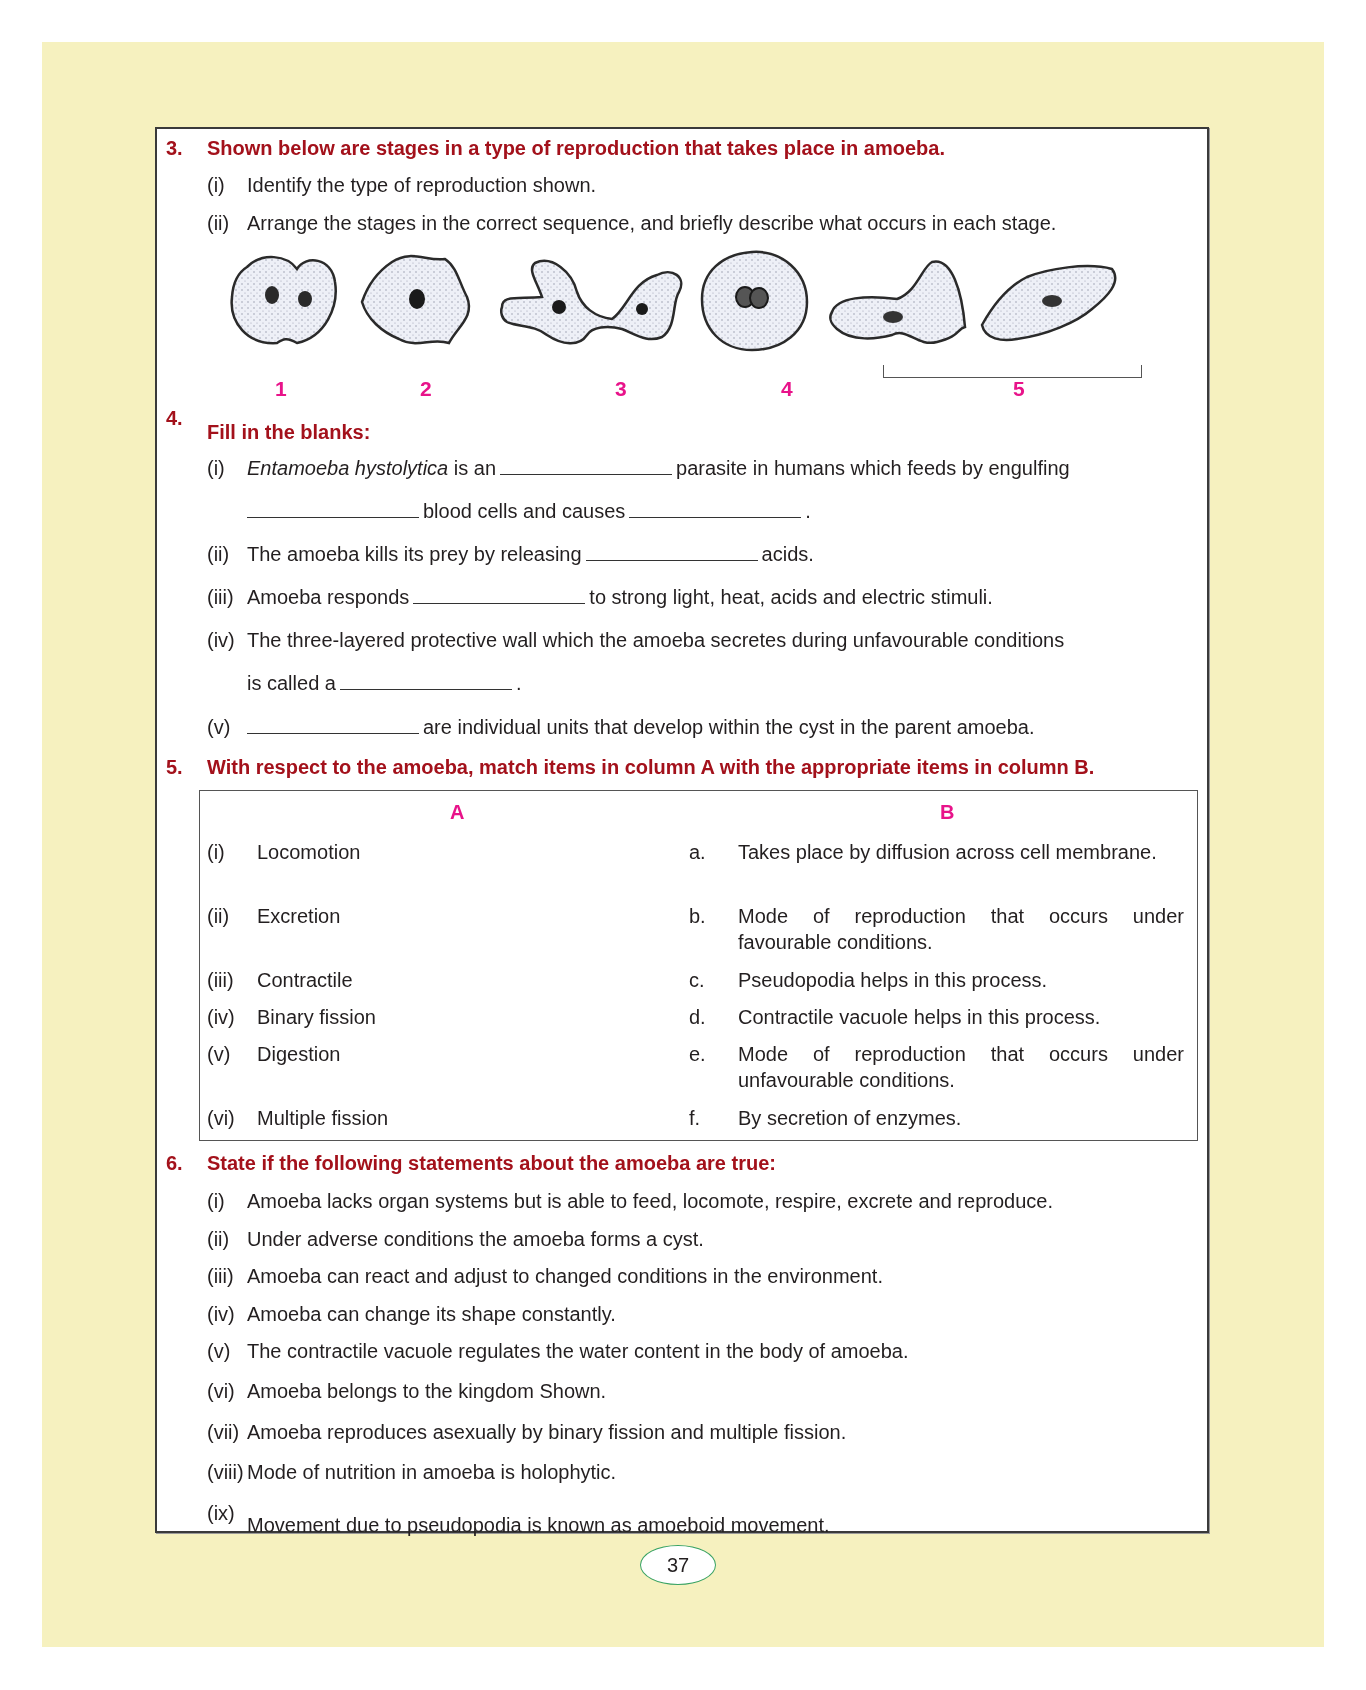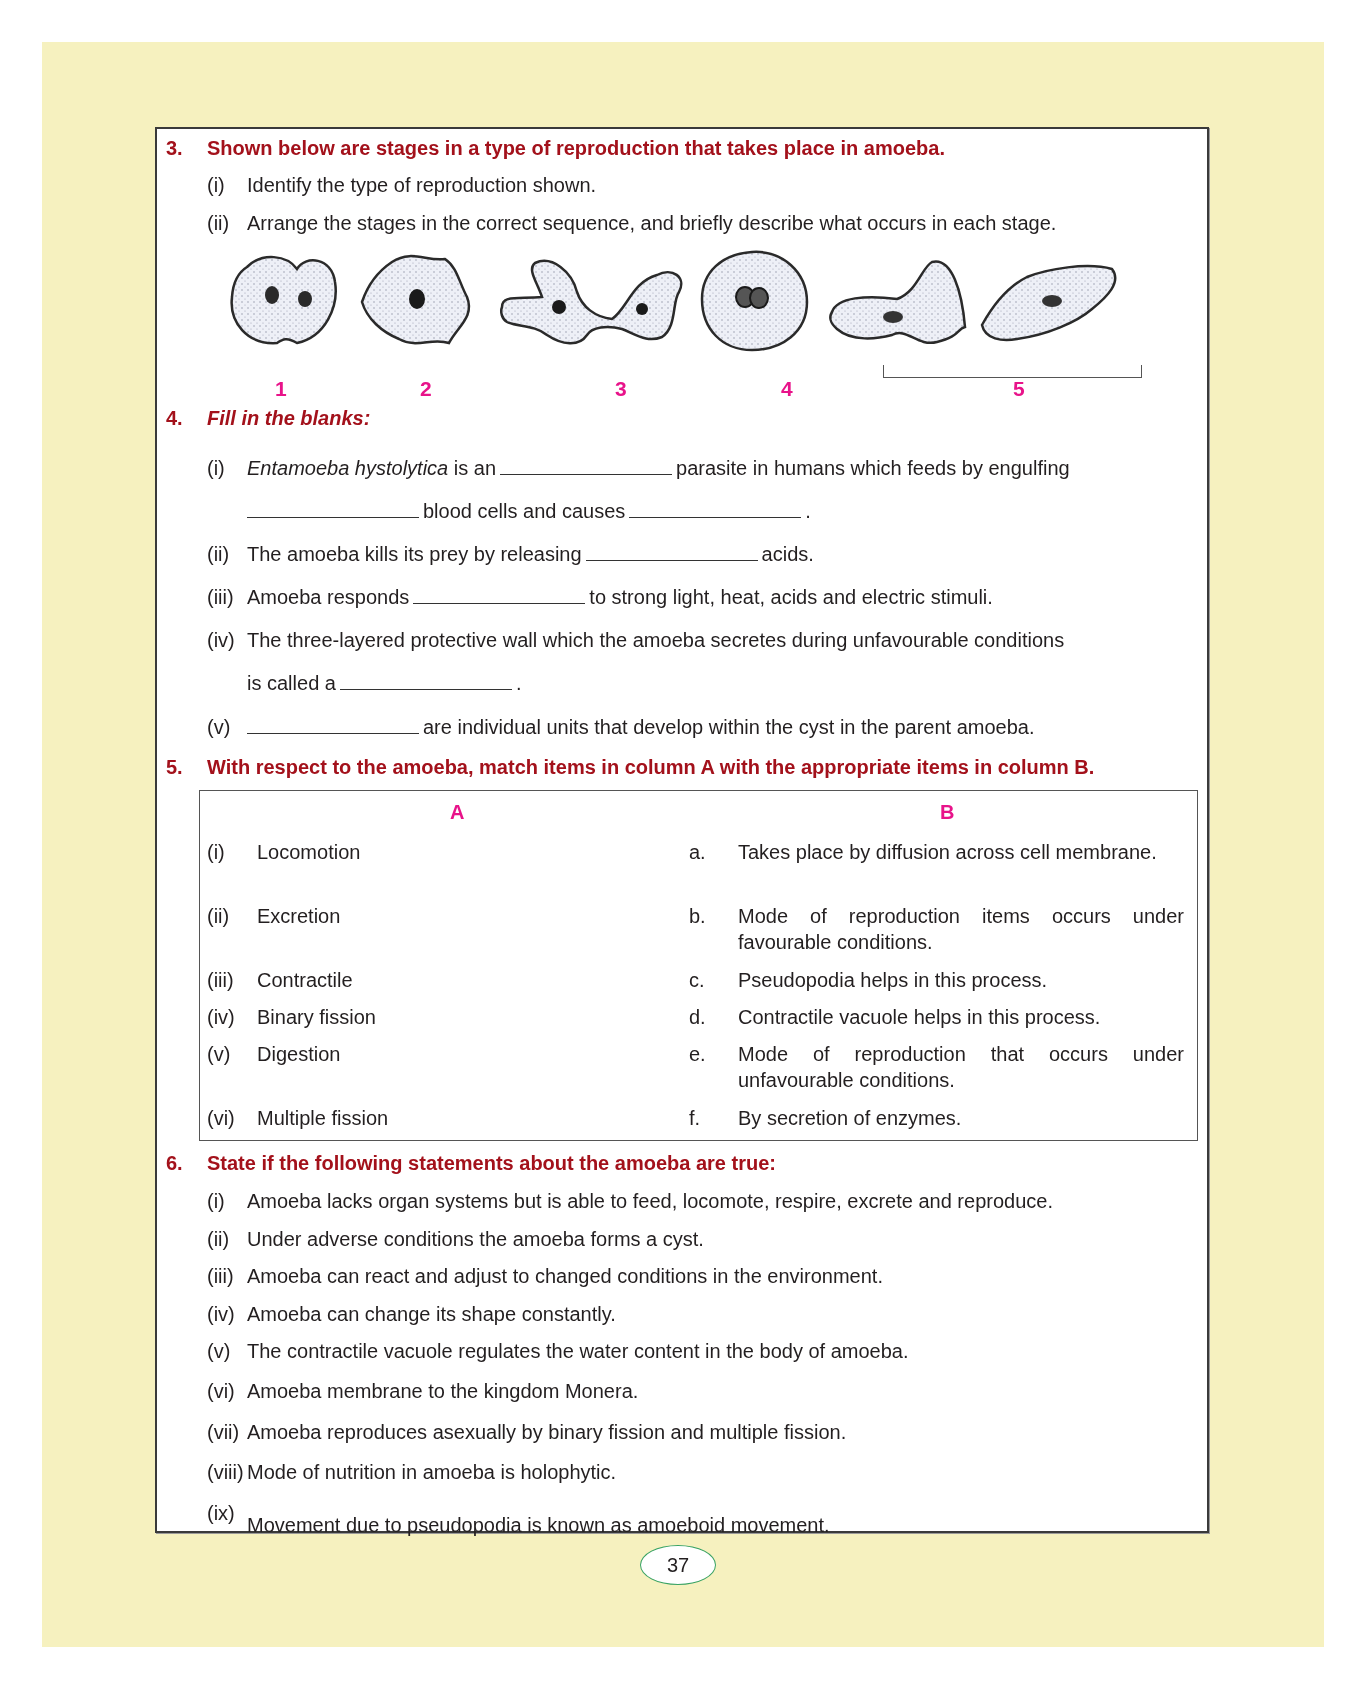--- a/index.html
+++ b/index.html
@@ -77,21 +77,21 @@
   </svg>
 
   <div class="bracket"></div>
   <div class="stage-num" style="left:118px; top:248px;">1</div>
   <div class="stage-num" style="left:263px; top:248px;">2</div>
   <div class="stage-num" style="left:458px; top:248px;">3</div>
   <div class="stage-num" style="left:624px; top:248px;">4</div>
   <div class="stage-num" style="left:856px; top:248px;">5</div>
 
   <div class="abs q qn" style="top:278px;">4.</div>
-  <div class="abs q qt" style="top:278px;font-style:italic;">Fill in the blanks:</div>
+  <div class="abs q qt" style="top:292px;">Fill in the blanks:</div>
 
   <div class="abs t num" style="top:328px;">(i)</div>
   <div class="abs t txt" style="top:328px;">
     <i>Entamoeba hystolytica</i><span> is an</span><span class="blank" style="width:172px;"></span><span>parasite in humans which feeds by engulfing</span>
   </div>
   <div class="abs t txt" style="top:371px;">
     <span class="blank" style="width:172px; margin-left:0;"></span><span>blood cells and causes</span><span class="blank" style="width:172px;"></span><span>.</span>
   </div>
 
   <div class="abs t num" style="top:414px;">(ii)</div>
@@ -125,21 +125,21 @@
     <div>
       <div class="abs tl" style="left:7px; top:48px;">(i)</div>
       <div class="abs tl" style="left:57px; top:48px;">Locomotion</div>
       <div class="abs tl" style="left:489px; top:48px;">a.</div>
       <div class="abs tl wrap" style="left:538px; top:48px; width:446px;">Takes place by diffusion across cell membrane.</div>
     </div>
     <div>
       <div class="abs tl" style="left:7px; top:112px;">(ii)</div>
       <div class="abs tl" style="left:57px; top:112px;">Excretion</div>
       <div class="abs tl" style="left:489px; top:112px;">b.</div>
-      <div class="abs tl wrap" style="left:538px; top:112px; width:446px;">Mode of reproduction items occurs under favourable conditions.</div>
+      <div class="abs tl wrap" style="left:538px; top:112px; width:446px;">Mode of reproduction that occurs under favourable conditions.</div>
     </div>
     <div>
       <div class="abs tl" style="left:7px; top:176px;">(iii)</div>
       <div class="abs tl" style="left:57px; top:176px;">Contractile</div>
       <div class="abs tl" style="left:489px; top:176px;">c.</div>
       <div class="abs tl" style="left:538px; top:176px;">Pseudopodia helps in this process.</div>
     </div>
     <div>
       <div class="abs tl" style="left:7px; top:213px;">(iv)</div>
       <div class="abs tl" style="left:57px; top:213px;">Binary fission</div>
@@ -167,21 +167,21 @@
   <div class="abs t txt" style="top:1061px;">Amoeba lacks organ systems but is able to feed, locomote, respire, excrete and reproduce.</div>
   <div class="abs t num" style="top:1099px;">(ii)</div>
   <div class="abs t txt" style="top:1099px;text-align:center;">Under adverse conditions the amoeba forms a cyst.</div>
   <div class="abs t num" style="top:1136px;">(iii)</div>
   <div class="abs t txt" style="top:1136px;">Amoeba can react and adjust to changed conditions in the environment.</div>
   <div class="abs t num" style="top:1174px;">(iv)</div>
   <div class="abs t txt" style="top:1174px;">Amoeba can change its shape constantly.</div>
   <div class="abs t num" style="top:1211px;">(v)</div>
   <div class="abs t txt" style="top:1211px;">The contractile vacuole regulates the water content in the body of amoeba.</div>
   <div class="abs t num" style="top:1251px;">(vi)</div>
-  <div class="abs t txt" style="top:1251px;">Amoeba membrane to the kingdom Monera.</div>
+  <div class="abs t txt" style="top:1251px;">Amoeba belongs to the kingdom Shown.</div>
   <div class="abs t num" style="top:1292px;">(vii)</div>
   <div class="abs t txt" style="top:1292px;">Amoeba reproduces asexually by binary fission and multiple fission.</div>
   <div class="abs t num" style="top:1332px;">(viii)</div>
   <div class="abs t txt" style="top:1332px;">Mode of nutrition in amoeba is holophytic.</div>
   <div class="abs t num" style="top:1373px;">(ix)</div>
   <div class="abs t txt" style="top:1373px;margin-top:12px;">Movement due to pseudopodia is known as amoeboid movement.</div>
 </div>
 
 <div class="pagenum">37</div>
 

